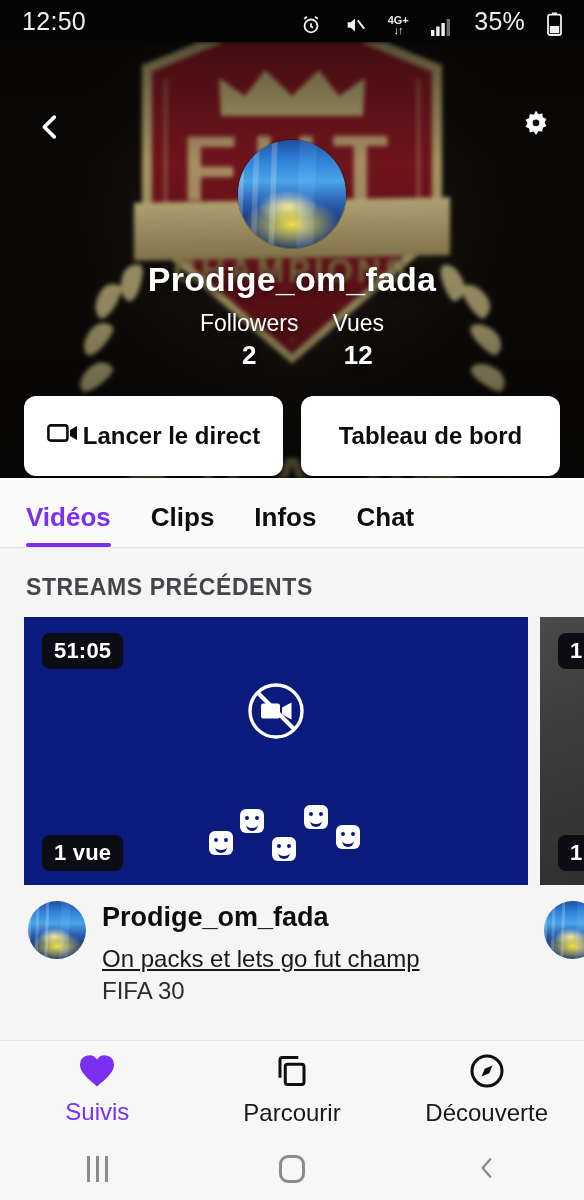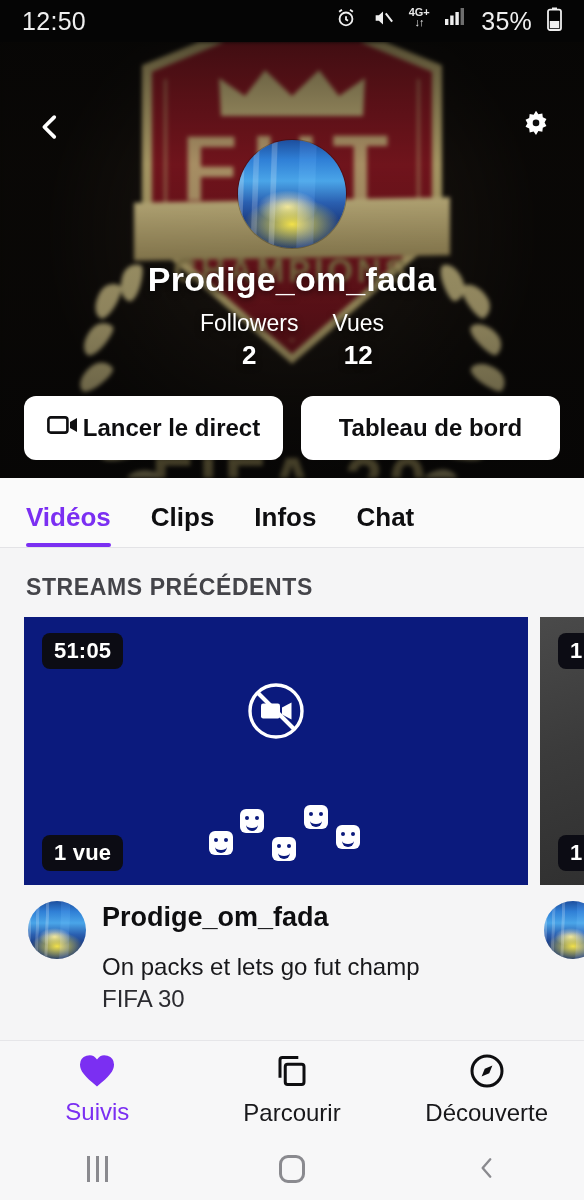--- a/index.html
+++ b/index.html
@@ -12,21 +12,21 @@
   }
   .phone { width:584px; height:1200px; position:relative; display:flex; flex-direction:column; background:#f7f7f8; }
 
   
   .statusbar {
     height:42px; background:#050505; color:#e8e8e8;
     display:flex; align-items:center; justify-content:space-between;
     padding:0 22px; flex:0 0 42px; position:relative; z-index:30;
   }
   .sb-time { font-size:25px; font-weight:400; letter-spacing:.3px; color:#efefef; }
-  .sb-right { display:flex; align-items:flex-start; gap:15px; }
+  .sb-right { display:flex; align-items:flex-end; gap:22px; }
   .sb-right svg { display:block; }
   .sb-net { display:flex; flex-direction:column; align-items:center; line-height:1; }
   .sb-net .lbl { font-size:11px; font-weight:700; letter-spacing:-.2px; }
   .sb-net .arw { font-size:11px; letter-spacing:-1px; margin-top:-1px; }
   .sb-batt-txt { font-size:25px; font-weight:400; color:#efefef; letter-spacing:.2px; }
 
   
   .header {
     position:relative; flex:0 0 436px; height:436px; overflow:hidden;
     background:#0a0806;
@@ -96,21 +96,21 @@
     text-shadow:0 2px 6px rgba(0,0,0,.6); }
 
   .stats { position:absolute; left:0; right:0; top:266px; z-index:6;
     display:flex; justify-content:center; gap:34px; }
   .stat { text-align:center; color:#fff; text-shadow:0 2px 6px rgba(0,0,0,.6); }
   .stat-label { font-size:23px; font-weight:500; line-height:1.35; }
   .stat-value { font-size:26px; font-weight:700; line-height:1.3; }
 
   .hdr-actions { position:absolute; left:0; right:0; top:354px; z-index:6;
     display:flex; gap:18px; padding:0 24px; }
-  .pill { flex:1; height:64px; background:#fff; border:0; border-radius:12px;
+  .pill { flex:1; height:80px; background:#fff; border:0; border-radius:12px;
     display:flex; align-items:center; justify-content:center; gap:4px;
     font-size:24px; font-weight:700; color:#0e0e10; cursor:pointer;
     font-family:"Liberation Sans", sans-serif; }
 
   
   .tabs { flex:0 0 70px; background:#fafafa; display:flex; align-items:flex-end;
           padding:0 26px; gap:40px; border-bottom:1px solid #e3e3e6; }
   .tab { position:relative; padding-bottom:14px; font-size:26px; font-weight:700;
          color:#0e0e10; background:none; border:0; cursor:pointer;
          font-family:"Liberation Sans", sans-serif; }
@@ -140,21 +140,21 @@
   .face::before { content:""; position:absolute; left:5px; top:7px; width:4px; height:4px;
     background:#0b1a7d; border-radius:50%; box-shadow:10px 0 0 #0b1a7d; }
   .face::after { content:""; position:absolute; left:6px; top:14px; width:12px; height:5px;
     border-bottom:3px solid #0b1a7d; border-radius:0 0 8px 8px; }
 
   .meta { display:flex; gap:16px; padding:16px 0 0 4px; }
   .meta-av { flex:0 0 58px; width:58px; height:58px; border-radius:50%; overflow:hidden;
              position:relative; }
   .meta-txt { min-width:0; }
   .meta-title { font-size:27px; font-weight:700; color:#0e0e10; line-height:1.25; }
-  .meta-sub { font-size:24px; font-weight:400; color:#18181b; line-height:1.35; margin-top:16px; }
+  .meta-sub { font-size:24px; font-weight:400; color:#18181b; line-height:1.35; margin-top:8px;text-decoration:underline; }
   .meta-game { font-size:24px; font-weight:400; color:#2b2b30; line-height:1.35; }
 
   
   .botnav { flex:0 0 98px; background:#f7f7f8; border-top:1px solid #e6e6e9;
     display:flex; align-items:center; }
   .nav-item { flex:1; display:flex; flex-direction:column; align-items:center;
     gap:7px; cursor:pointer; background:none; border:0;
     font-family:"Liberation Sans", sans-serif; }
   .nav-label { font-size:24px; font-weight:400; color:#18181b; }
   .nav-item.active .nav-label { color:#7b2ff2; font-weight:500; }

